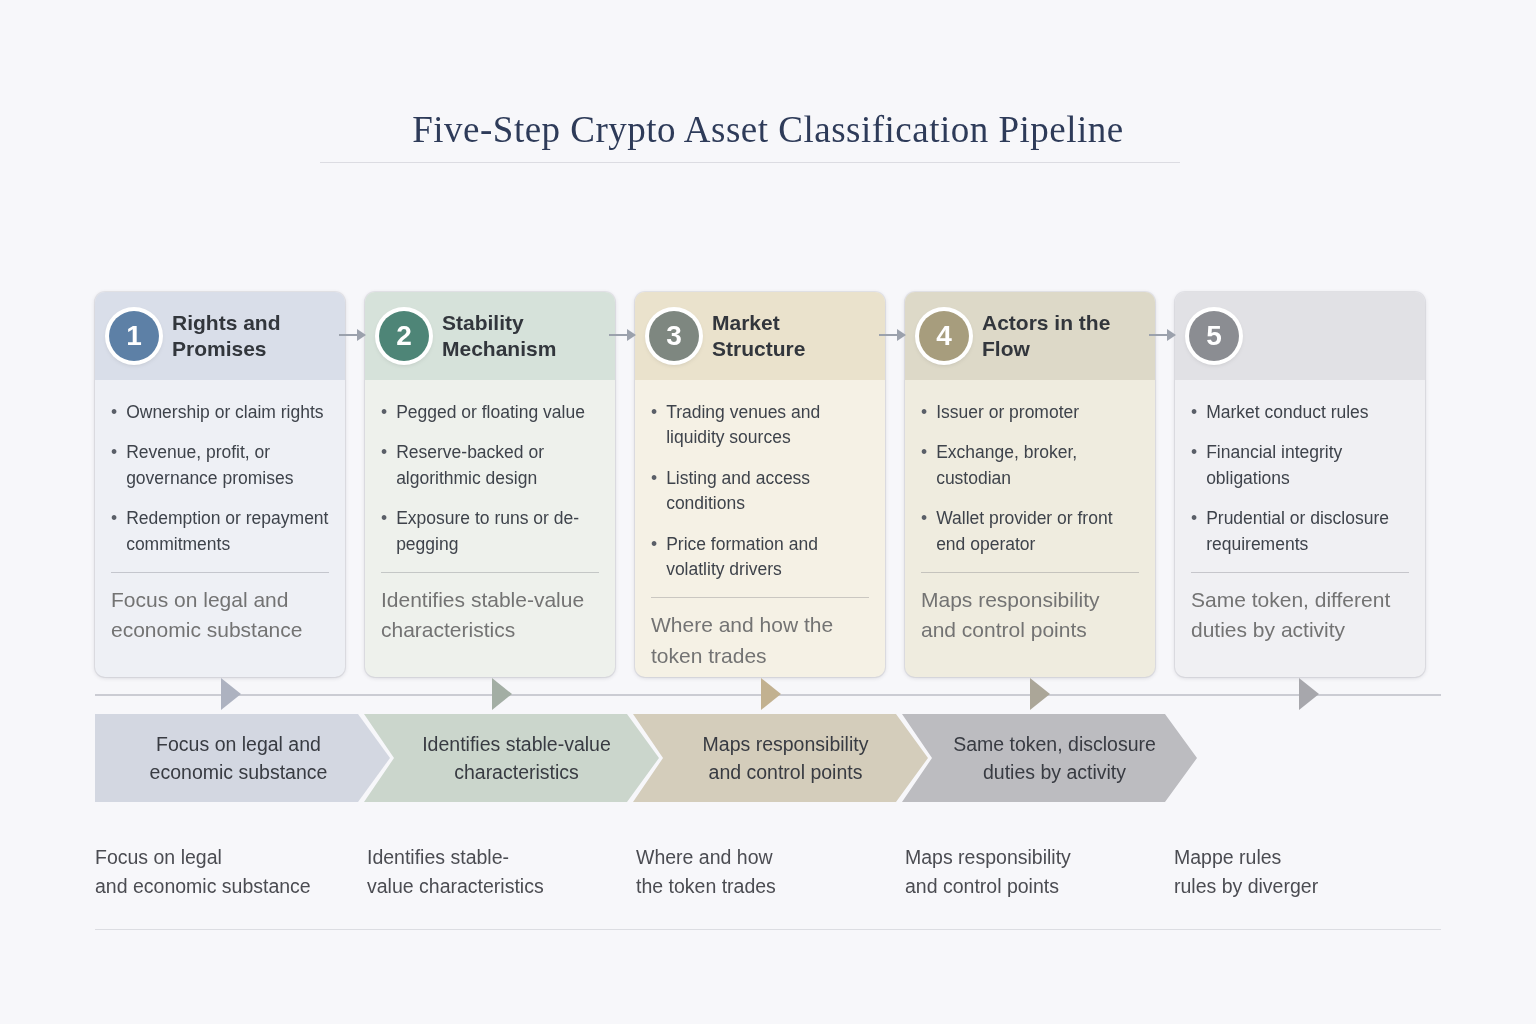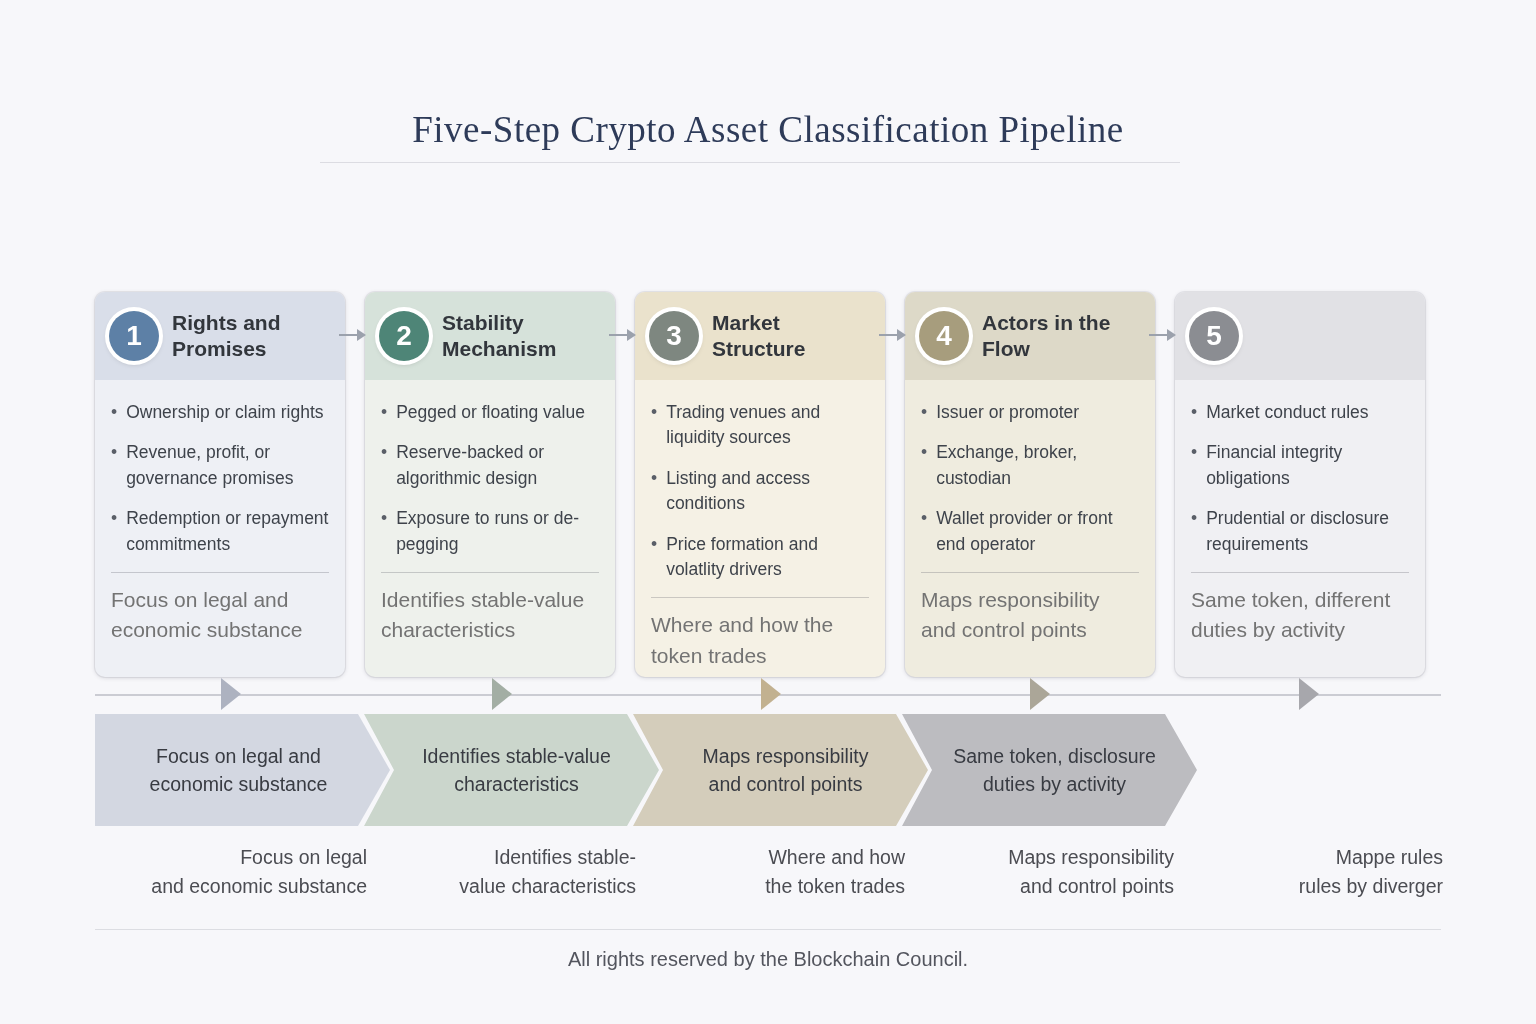--- a/index.html
+++ b/index.html
@@ -76,39 +76,39 @@
   }
   .marker {
     justify-self:center; width:0; height:0;
     border-left:20px solid var(--marker, #aaa);
     border-top:16px solid transparent; border-bottom:16px solid transparent;
   }
 
   
   .chevrons { position:absolute; left:95px; top:714px; display:flex; }
   .chevron {
-    position:relative; height:112px; width:295px; margin-left:-26px;
+    position:relative; height:88px; width:295px; margin-left:-26px;
     background:var(--chevron-bg, #ccc);
     clip-path:polygon(0 0, calc(100% - 32px) 0, 100% 50%, calc(100% - 32px) 100%, 0 100%, 30px 50%);
     display:flex; flex-direction:column; align-items:center; justify-content:center;
     padding:0 34px 0 44px; box-sizing:border-box;
     text-align:center; font-size:19.5px; line-height:1.45; color:#383b42;
   }
   .chevron.first {
     margin-left:0;
     clip-path:polygon(0 0, calc(100% - 32px) 0, 100% 50%, calc(100% - 32px) 100%, 0 100%);
     padding-left:26px;
   }
 
   
   .captions {
     position:absolute; left:95px; top:843px; width:1345px;
     display:grid; grid-template-columns:272px repeat(4, 269px);
   }
-  .caption { text-align:right; font-size:19.5px; line-height:1.5; color:#4b4c52; }
+  .caption { text-align:left; font-size:19.5px; line-height:1.5; color:#4b4c52; }
 
   
   .footer-rule { position:absolute; left:95px; top:929px; width:1346px; height:1px; background:#dcdde2; }
   .footer-text {
     position:absolute; top:948px; left:0; right:0; text-align:center;
     font-size:20px; color:#53555e;
   }
 </style>
 </head>
 <body>
@@ -297,15 +297,14 @@
       <div>Maps responsibility</div>
       <div>and control points</div>
     </div>
     <div class="caption">
       <div>Mappe rules</div>
       <div>rules by diverger</div>
     </div>
   </div>
 
   <div class="footer-rule"></div>
-  <div class="footer-text">All rights reserved by the Blockchain Council.</div>
 
 </div>
 
 </body></html>

